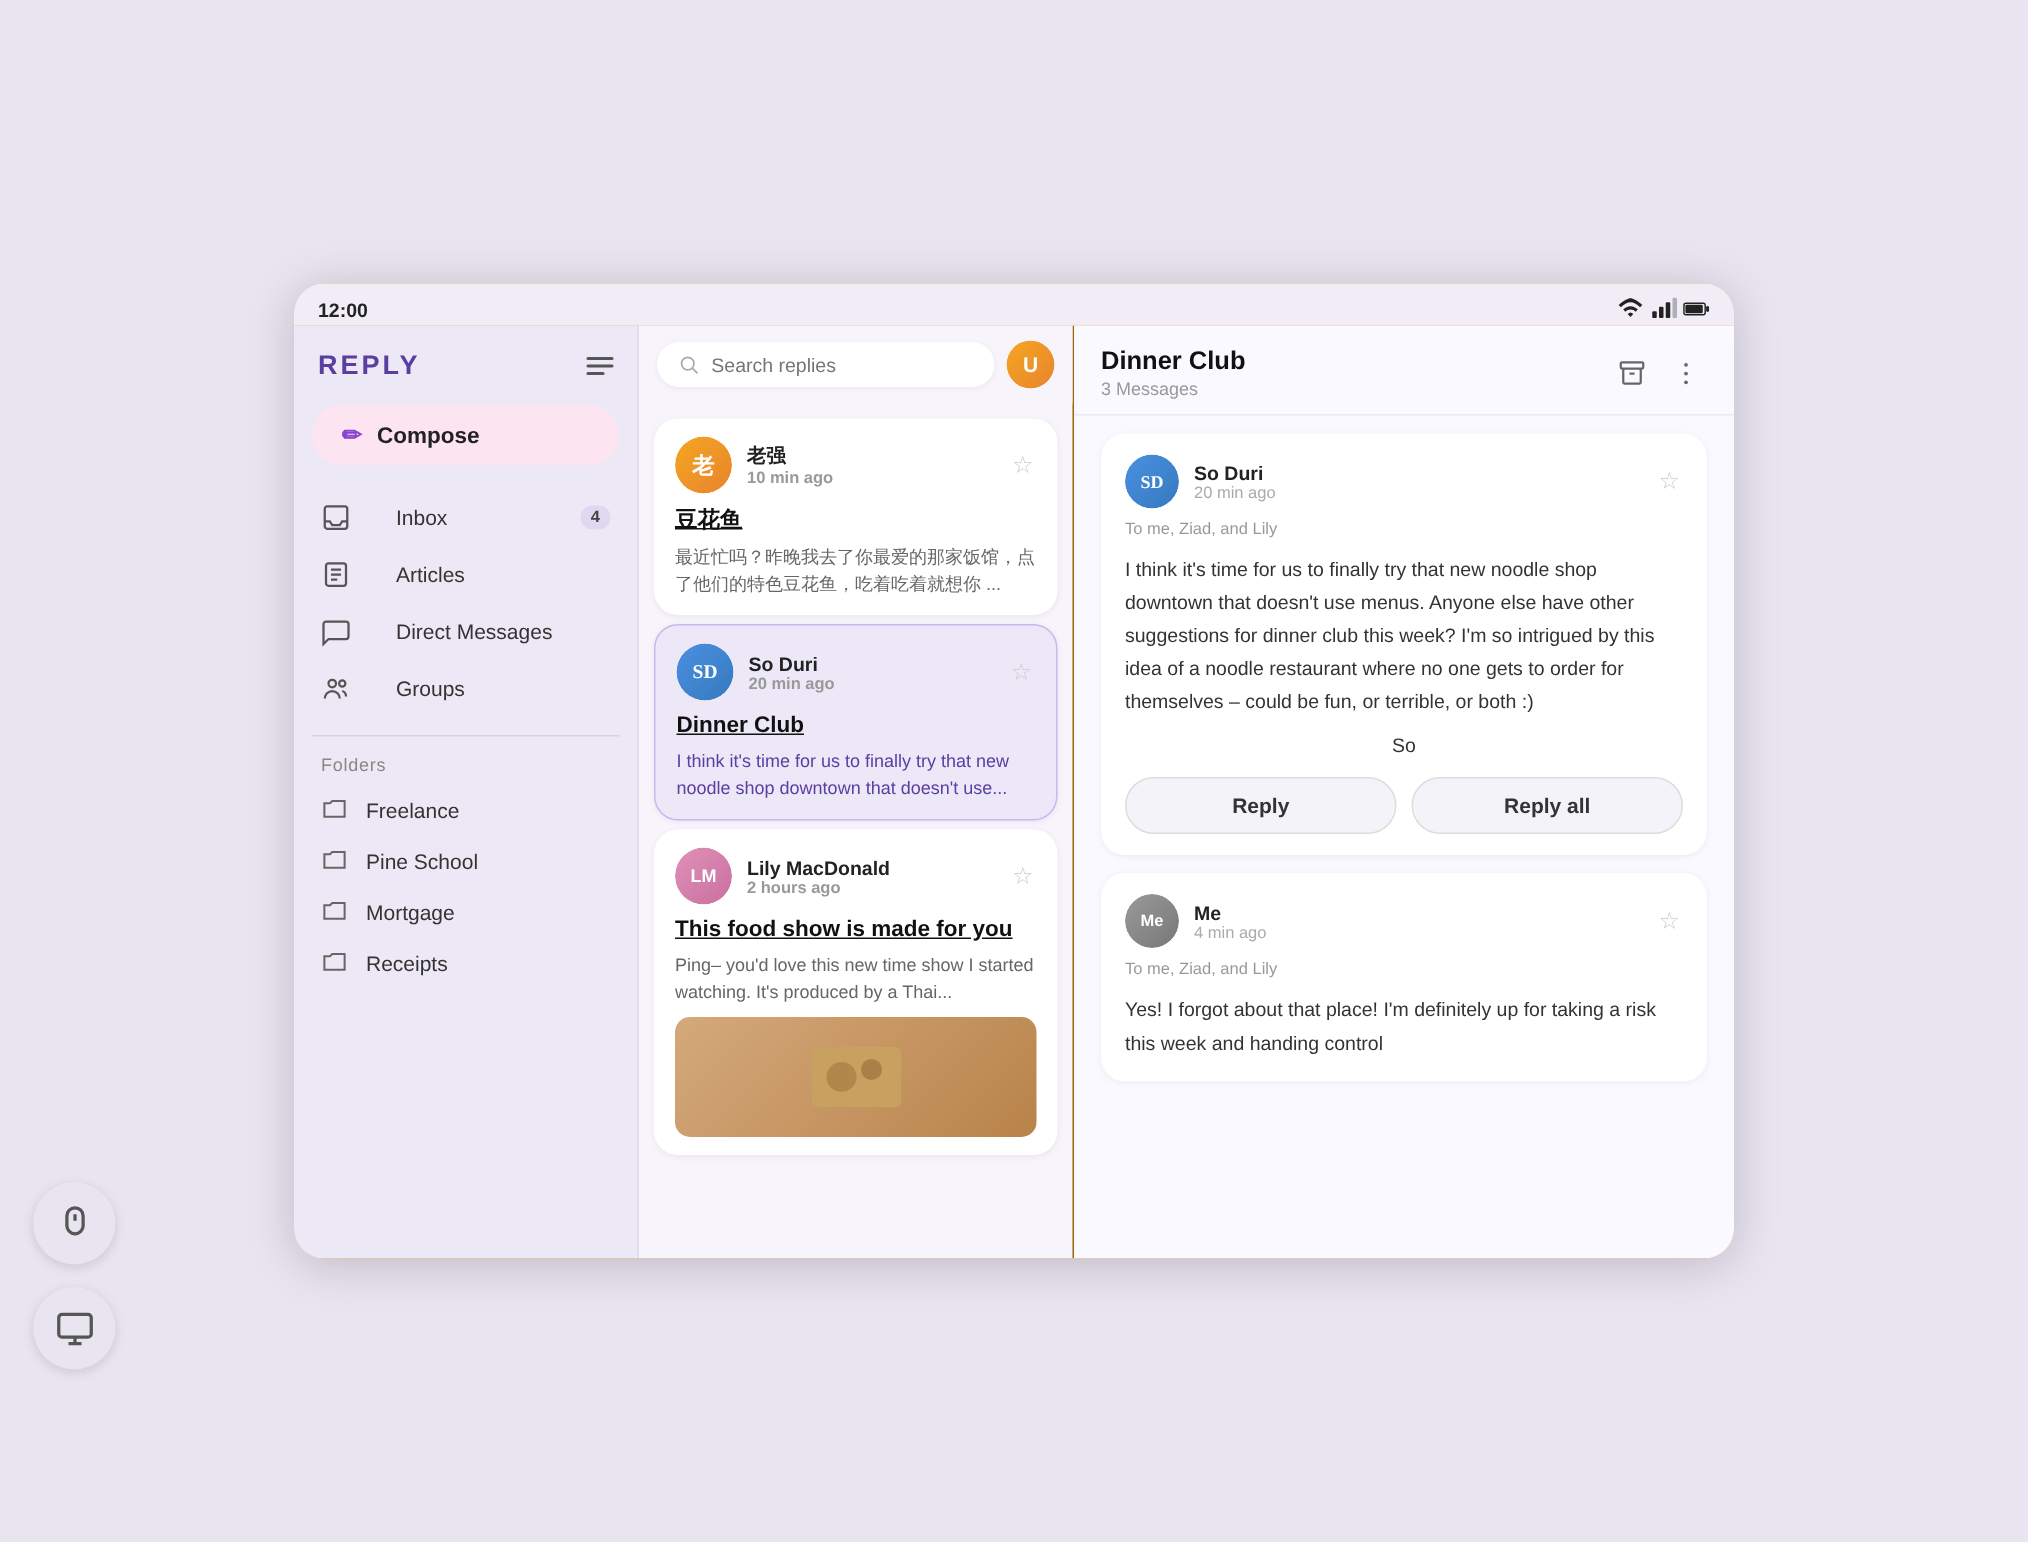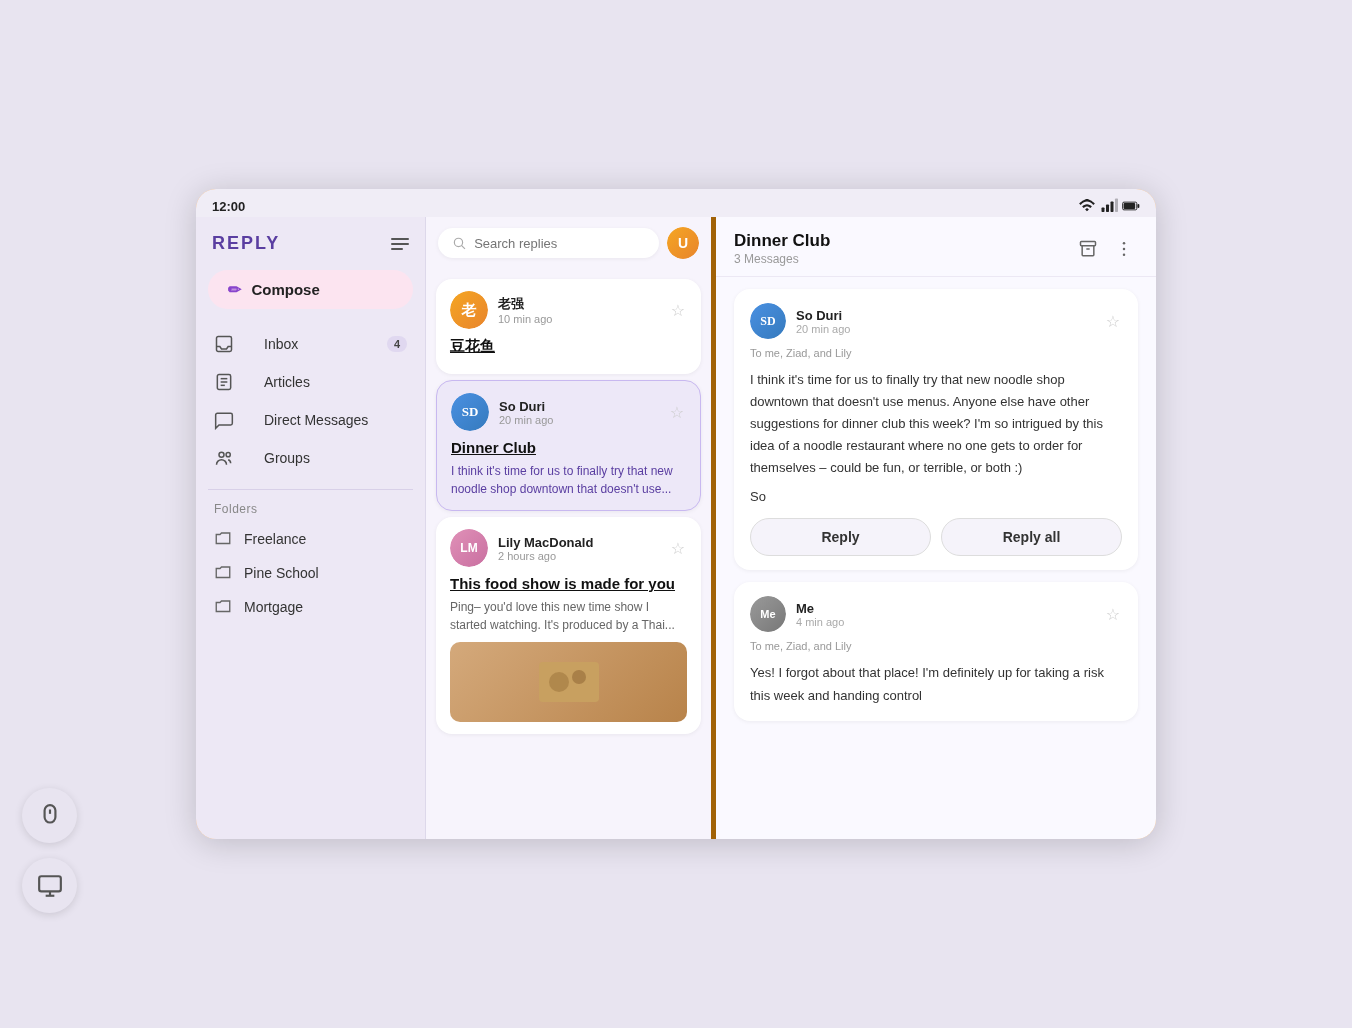--- a/index.html
+++ b/index.html
@@ -176,21 +176,21 @@
       font-size: 14px;
       color: #333;
     }
 
     
     .middle-panel {
       width: 290px;
       background: #f7f4fc;
       display: flex;
       flex-direction: column;
-      border-right: 5px solid #a16207;
+      border-right: 1px solid #a16207;
       flex-shrink: 0;
     }
 
     .search-bar {
       display: flex;
       align-items: center;
       gap: 8px;
       padding: 10px 12px;
       background: #f7f4fc;
     }
@@ -312,20 +312,21 @@
 
     .msg-sender-name {
       font-size: 13px;
       font-weight: 600;
       color: #222;
     }
 
     .msg-time {
       font-size: 11px;
       color: #999;
+      font-weight: bold;
     }
 
     .star-btn {
       background: none;
       border: none;
       cursor: pointer;
       color: #ccc;
       font-size: 16px;
       padding: 2px;
     }
@@ -468,20 +469,21 @@
     .email-msg-body {
       font-size: 13px;
       color: #333;
       line-height: 1.7;
     }
 
     .email-msg-signature {
       font-size: 13px;
       color: #333;
       margin-top: 10px;
+      text-align: center;
     }
 
     .reply-actions {
       display: flex;
       gap: 10px;
       margin-top: 14px;
     }
 
     .reply-btn {
       flex: 1;
@@ -630,20 +632,26 @@
             <path d="M3 6h5l2-2h11v14H3z"></path>
           </svg>
           <span>Pine School</span>
         </div>
         <div class="sidebar-folder-item">
           <svg width="18" height="18" viewBox="0 0 24 24" fill="none" stroke="#666" stroke-width="1.8">
             <path d="M3 6h5l2-2h11v14H3z"></path>
           </svg>
           <span>Mortgage</span>
         </div>
+        <div class="sidebar-folder-item">
+          <svg width="18" height="18" viewBox="0 0 24 24" fill="none" stroke="#666" stroke-width="1.8">
+            <path d="M3 6h5l2-2h11v14H3z"></path>
+          </svg>
+          <span>Receipts</span>
+        </div>
       </div>
     </div>
 
     <div class="middle-panel">
       <div class="search-bar">
         <div class="search-input-wrapper">
           <svg width="16" height="16" viewBox="0 0 24 24" fill="none" stroke="#aaa" stroke-width="2">
             <circle cx="11" cy="11" r="7"></circle>
             <line x1="16" y1="16" x2="22" y2="22"></line>
           </svg>
@@ -661,20 +669,21 @@
             <div class="msg-avatar">
               <div class="avatar-bg-orange avatar-placeholder" style="width:38px;height:38px;display:flex;align-items:center;justify-content:center;font-size:15px;font-weight:700;color:#fff;border-radius:50%;">老</div>
             </div>
             <div class="msg-sender-info">
               <div class="msg-sender-name">老强</div>
               <div class="msg-time">10 min ago</div>
             </div>
             <button class="star-btn">☆</button>
           </div>
           <div class="msg-subject">豆花鱼</div>
+          <div class="msg-preview">最近忙吗？昨晚我去了你最爱的那家饭馆，点了他们的特色豆花鱼，吃着吃着就想你 ...</div>
         </div>
 
         <div class="message-card selected">
           <div class="message-card-header">
             <div class="msg-avatar">
               <div class="avatar-bg-blue avatar-placeholder" style="width:38px;height:38px;display:flex;align-items:center;justify-content:center;font-size:13px;font-weight:700;color:#fff;border-radius:50%;">SD</div>
             </div>
             <div class="msg-sender-info">
               <div class="msg-sender-name">So Duri</div>
               <div class="msg-time">20 min ago</div>

